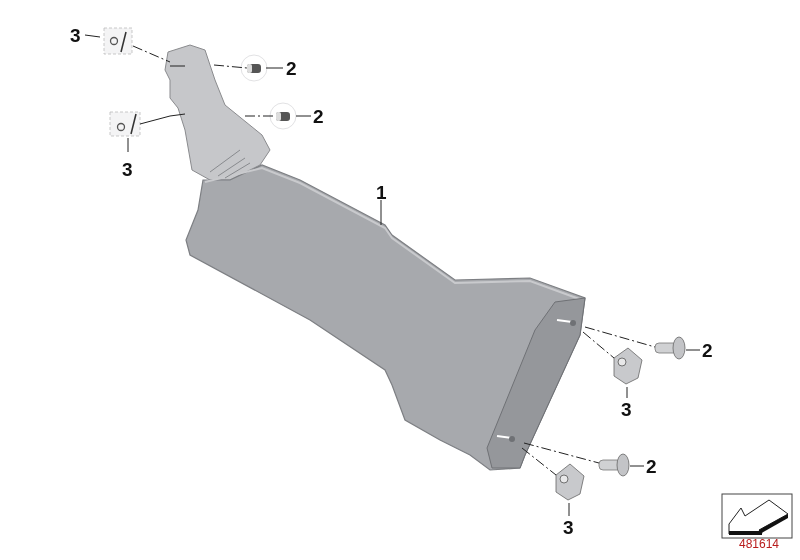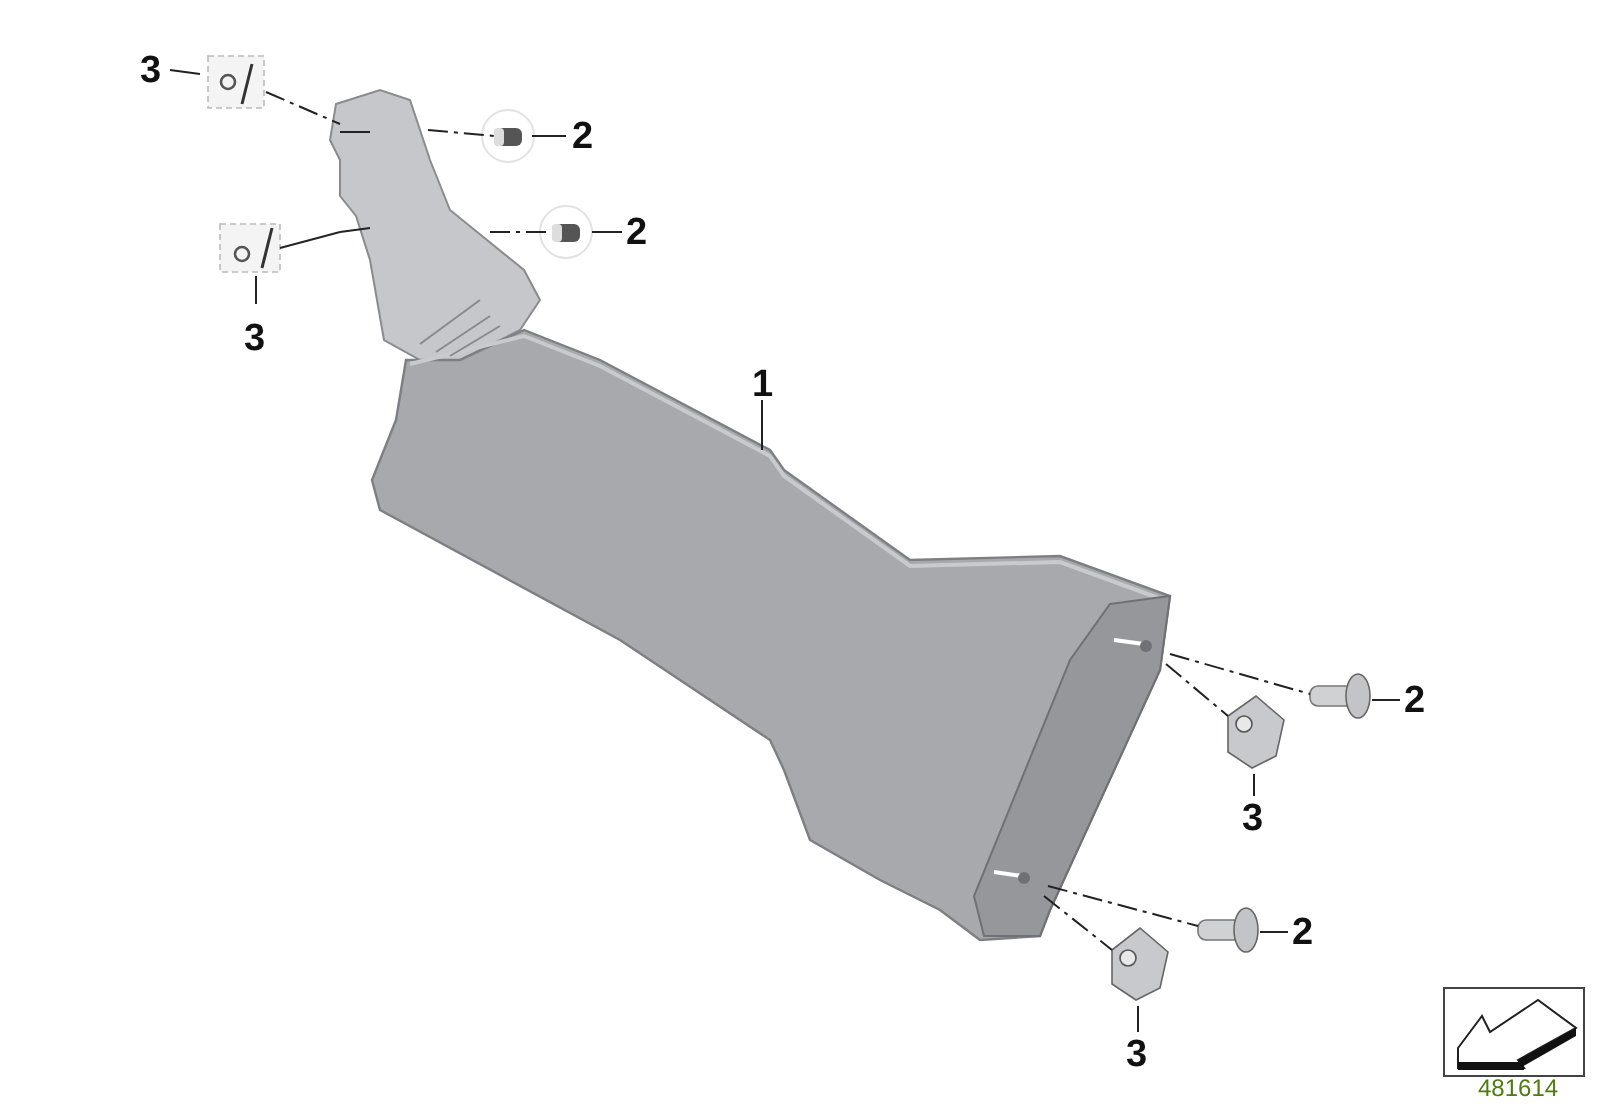--- a/index.html
+++ b/index.html
@@ -1,19 +1,19 @@
 <!DOCTYPE html>
 <html><head>
 <meta charset="utf-8">
 <style>
   html, body { margin:0; padding:0; background:#ffffff; }
   body { width:800px; height:560px; position:relative; overflow:hidden; font-family:"Liberation Sans", sans-serif; }
   svg { position:absolute; left:0; top:0; }
   .callout { position:absolute; font-family:"Liberation Sans", sans-serif; font-weight:bold; font-size:19px; color:#111; line-height:1; }
-  .diagram-id { position:absolute; left:739px; top:537px; font-size:12px; color:#4d7c0f; font-family:"Liberation Sans", sans-serif; }
+  .diagram-id { position:absolute; left:739px; top:537px; font-size:12px; color:#b91c1c; font-family:"Liberation Sans", sans-serif; }
 </style>
 </head>
 <body>
 
 <svg width="800" height="560" viewBox="0 0 800 560">
 
   <g>
 
     <path d="M168,52 L190,45 L205,50 L215,80 L225,105 L262,135 L270,150 L260,165 L230,180 L210,180 L192,170 L185,130 L178,108 L170,98 L170,80 L165,70 Z" fill="#c6c7ca" stroke="#8a8b8e" stroke-width="1"></path>
 

